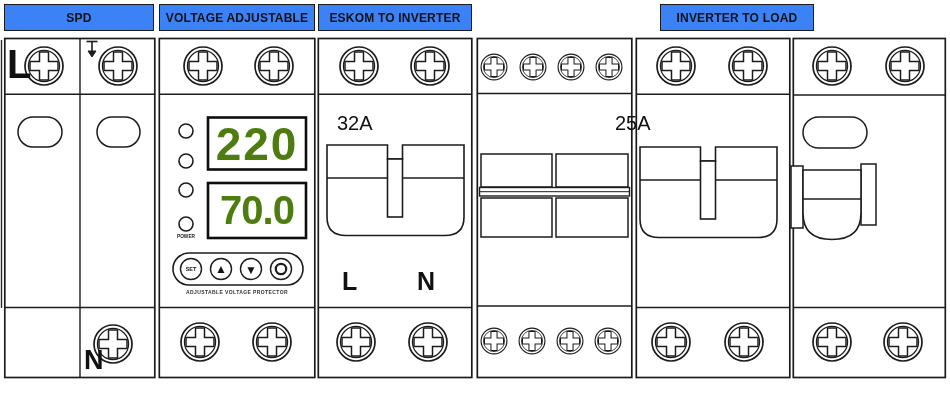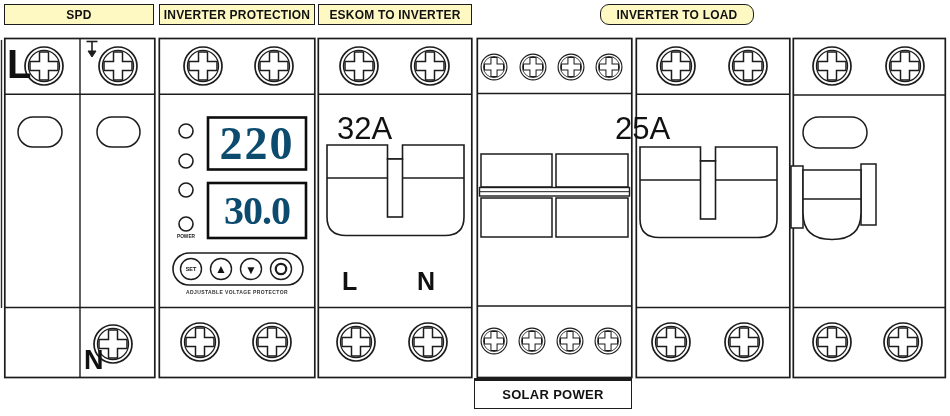--- a/index.html
+++ b/index.html
@@ -4,32 +4,32 @@
 <style>
   html,body{margin:0;padding:0;background:#fff;}
   *{box-sizing:border-box;}
   #stage{
     position:relative;width:950px;height:416px;background:#ffffff;
     font-family:"Liberation Sans",sans-serif;color:#111;overflow:hidden;
   }
   #stage svg{position:absolute;left:0;top:0;}
   .abs{position:absolute;}
   .hdr{
-    position:absolute;top:4px;height:21px;border:1.7px solid #1c1c1c;
+    position:absolute;top:4px;height:27px;border:1.7px solid #1c1c1c;
     display:flex;align-items:center;justify-content:center;
-    font-size:12px;font-weight:bold;letter-spacing:.2px;background:#fef9c3;
+    font-size:12px;font-weight:bold;letter-spacing:.2px;background:#3b82f6;
     white-space:nowrap;
   }
   .bigL{font-size:40px;font-weight:bold;line-height:1;}
   .polelabel{font-size:25px;font-weight:bold;line-height:1;}
   .nlabel{font-size:27px;font-weight:bold;line-height:1;}
-  .rating{font-size:31px;font-weight:400;line-height:1;}
+  .rating{font-size:20px;font-weight:400;line-height:1;}
   .display{
     position:absolute;display:flex;align-items:center;justify-content:center;
-    font-family:Liberation Serif, serif;font-weight:bold;color:#0c4a6e;
+    font-family:Liberation Sans, sans-serif;font-weight:bold;color:#4d7c0f;
   }
   .tinytxt{position:absolute;text-align:center;color:#333;}
   .btn-glyph{
     position:absolute;text-align:center;color:#141414;cursor:pointer;
   }
   .solarbox{
     position:absolute;left:474px;top:378px;width:158px;height:31px;
     border:1.7px solid #1c1c1c;border-top-width:3px;background:#fff;
     display:flex;align-items:center;justify-content:center;
     font-size:13px;font-weight:bold;letter-spacing:.3px;
@@ -154,38 +154,35 @@
     <rect x="803" y="117" width="64" height="31" rx="15.5" fill="#fff" stroke="#1c1c1c" stroke-width="1.5"></rect>
     <g>
       <rect x="791" y="166" width="12" height="62" fill="#fff" stroke="#1c1c1c" stroke-width="1.5"></rect>
       <rect x="861" y="164" width="15" height="61" fill="#fff" stroke="#1c1c1c" stroke-width="1.5"></rect>
       <path d="M803,170 H861 V213 Q861,239.5 832,239.5 Q803,239.5 803,213 Z" fill="#fff" stroke="#1c1c1c" stroke-width="1.6"></path>
       <line x1="803" y1="199" x2="861" y2="199" stroke="#1c1c1c" stroke-width="1.4"></line>
     </g>
   </svg>
 
   <div class="hdr" style="left:4px;width:150px;">SPD</div>
-  <div class="hdr" style="left:159px;width:156px;">INVERTER PROTECTION</div>
+  <div class="hdr" style="left:159px;width:156px;">VOLTAGE ADJUSTABLE</div>
   <div class="hdr" style="left:318px;width:154px;text-align:center;">ESKOM TO INVERTER</div>
-  <div class="hdr" style="left:600px;width:154px;border-radius:9px;">INVERTER TO LOAD</div>
+  <div class="hdr" style="left:660px;width:154px;">INVERTER TO LOAD</div>
 
   <div class="abs bigL" style="left:7px;top:44px;">L</div>
   <div class="abs nlabel" style="left:84px;top:347px;">N</div>
 
   <div class="display" style="left:210px;top:119px;width:94px;height:49px;font-size:46px;letter-spacing:2px;">220</div>
-  <div class="display" style="left:210px;top:185px;width:94px;height:51px;font-size:40px;letter-spacing:-1px;">30.0</div>
+  <div class="display" style="left:210px;top:185px;width:94px;height:51px;font-size:40px;letter-spacing:-1px;">70.0</div>
   <div class="tinytxt" style="left:170px;top:233.5px;width:32px;font-size:4.8px;font-weight:bold;color:#222;">POWER</div>
   <div class="tinytxt" style="left:181px;top:266px;width:20px;font-size:5.5px;font-weight:bold;color:#111;">SET</div>
   <div class="btn-glyph" style="left:213px;top:262.5px;width:16px;font-size:12px;line-height:13px;">▲</div>
   <div class="btn-glyph" style="left:243px;top:263.5px;width:16px;font-size:12px;line-height:13px;">▼</div>
   <div class="tinytxt" style="left:164px;top:288.5px;width:146px;font-size:5px;letter-spacing:.4px;font-weight:600;">ADJUSTABLE VOLTAGE PROTECTOR</div>
 
   <div class="abs rating" style="left:337px;top:113px;">32A</div>
   <div class="abs polelabel" style="left:342px;top:269px;">L</div>
   <div class="abs polelabel" style="left:417px;top:269px;">N</div>
 
   <div class="abs rating" style="left:615px;top:113px;">25A</div>
 
-  <div class="solarbox">
-    <span>SOLAR POWER</span>
-  </div>
 
 </div>
 
 </body></html>

